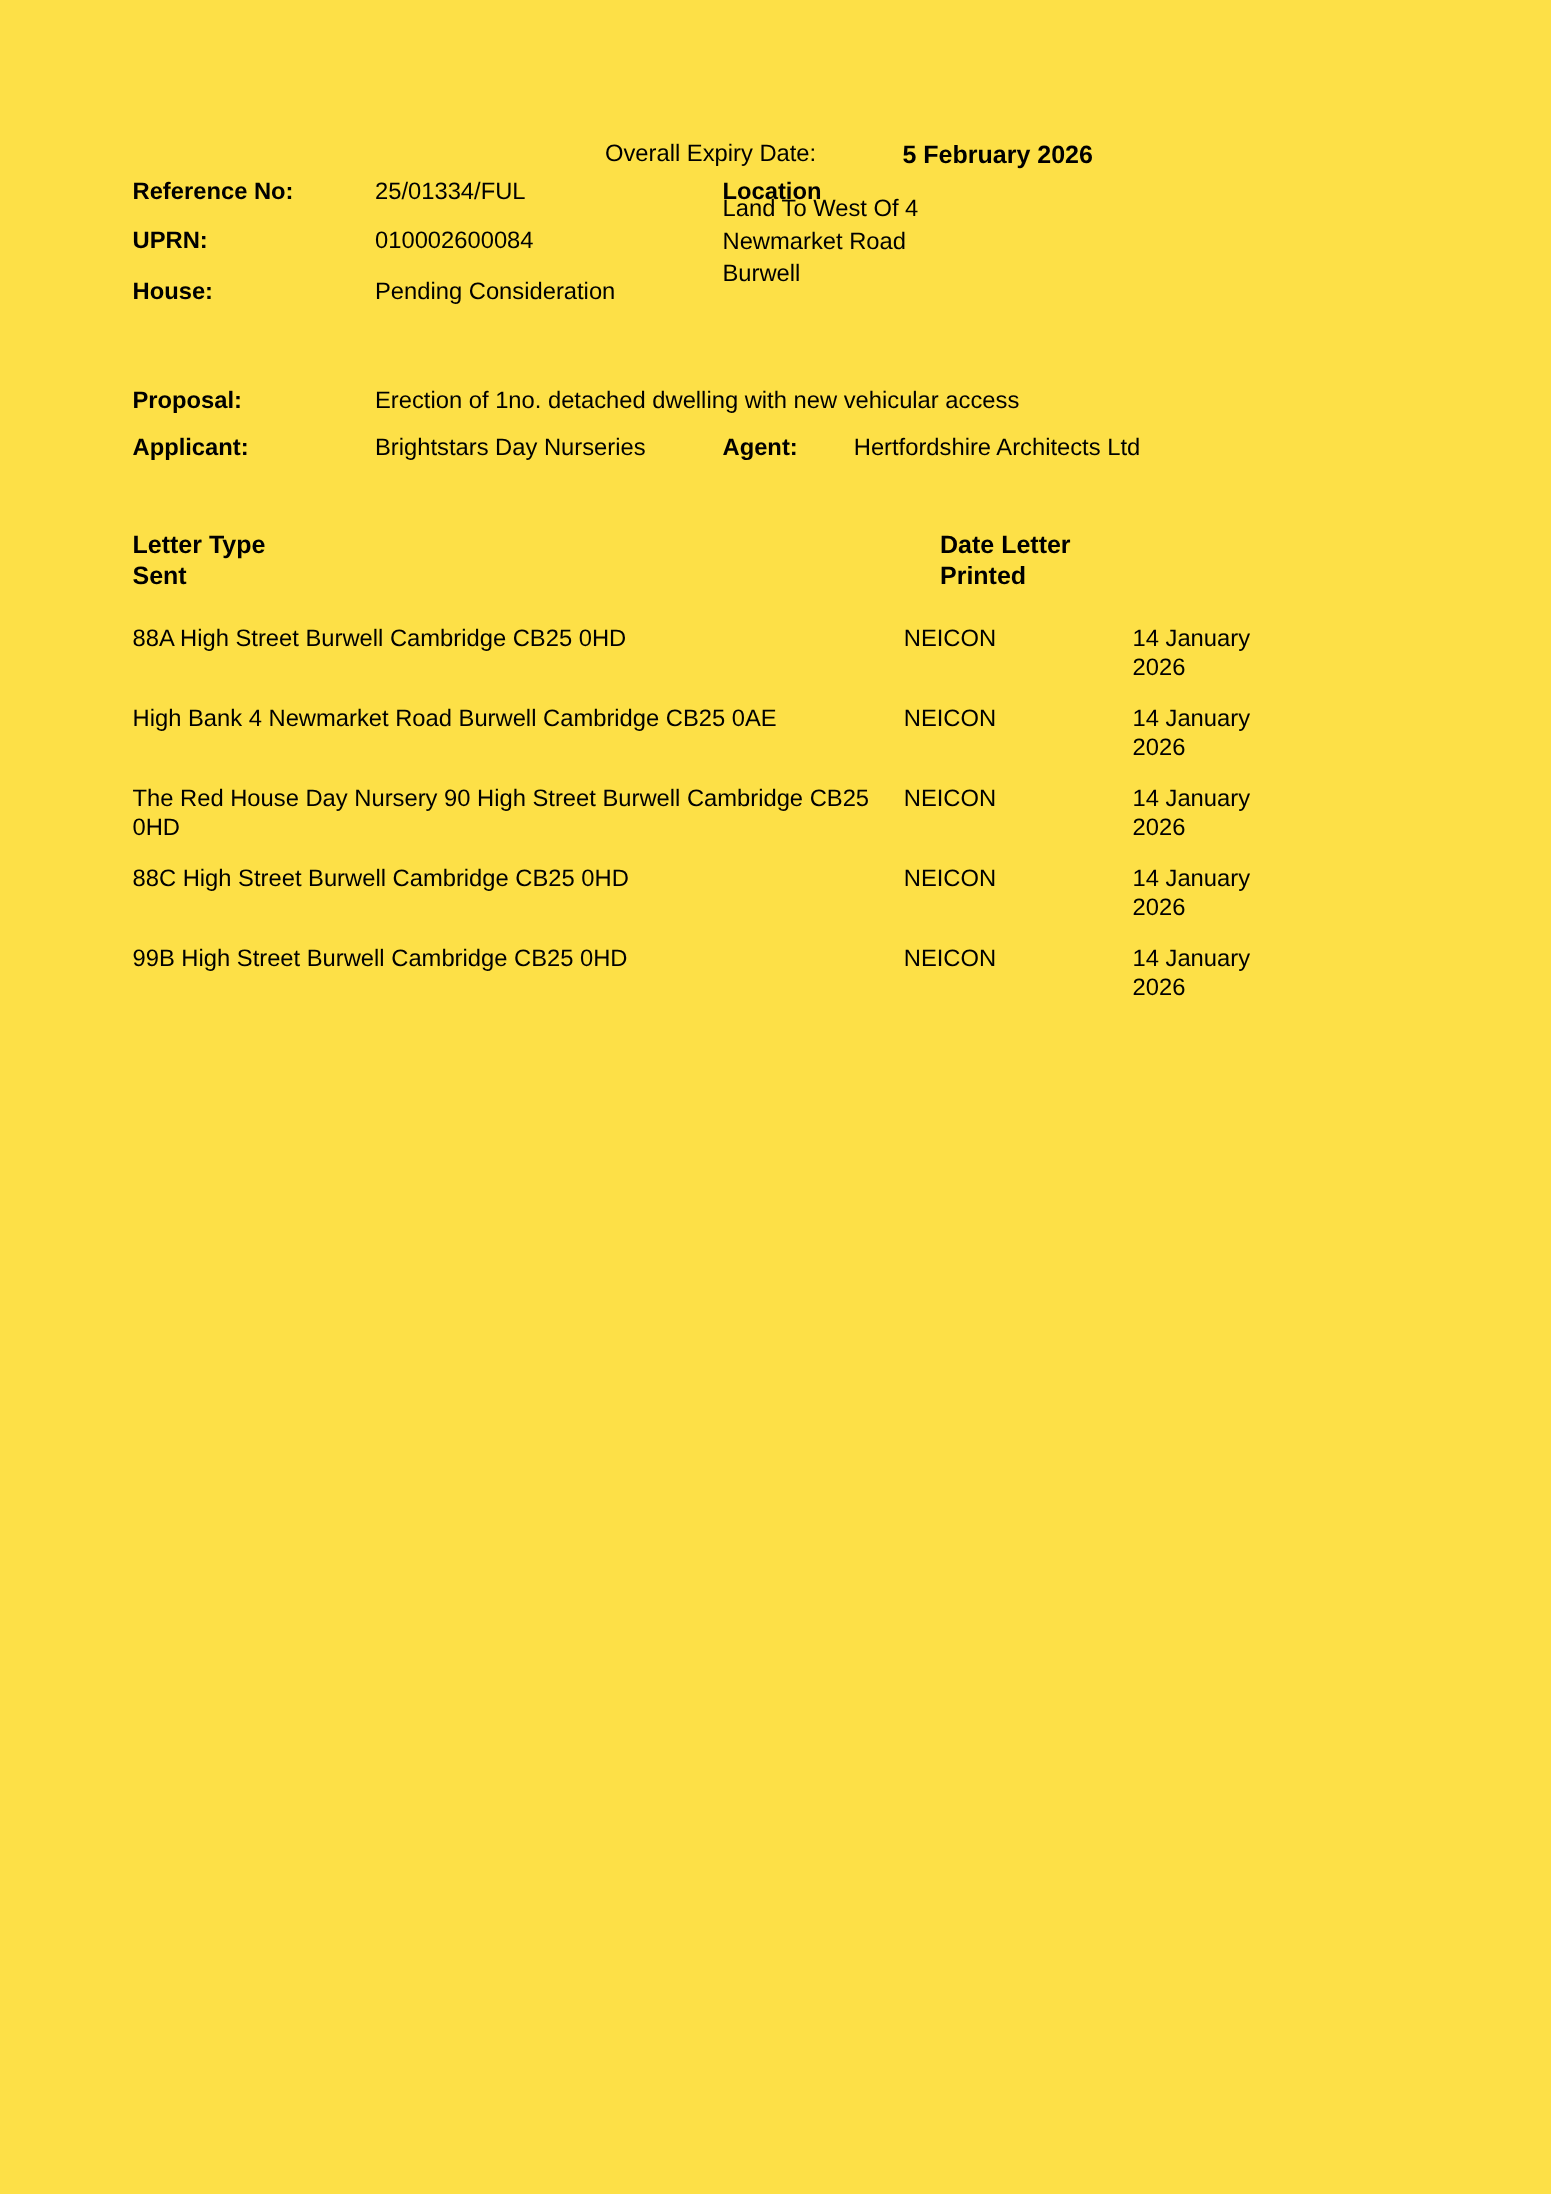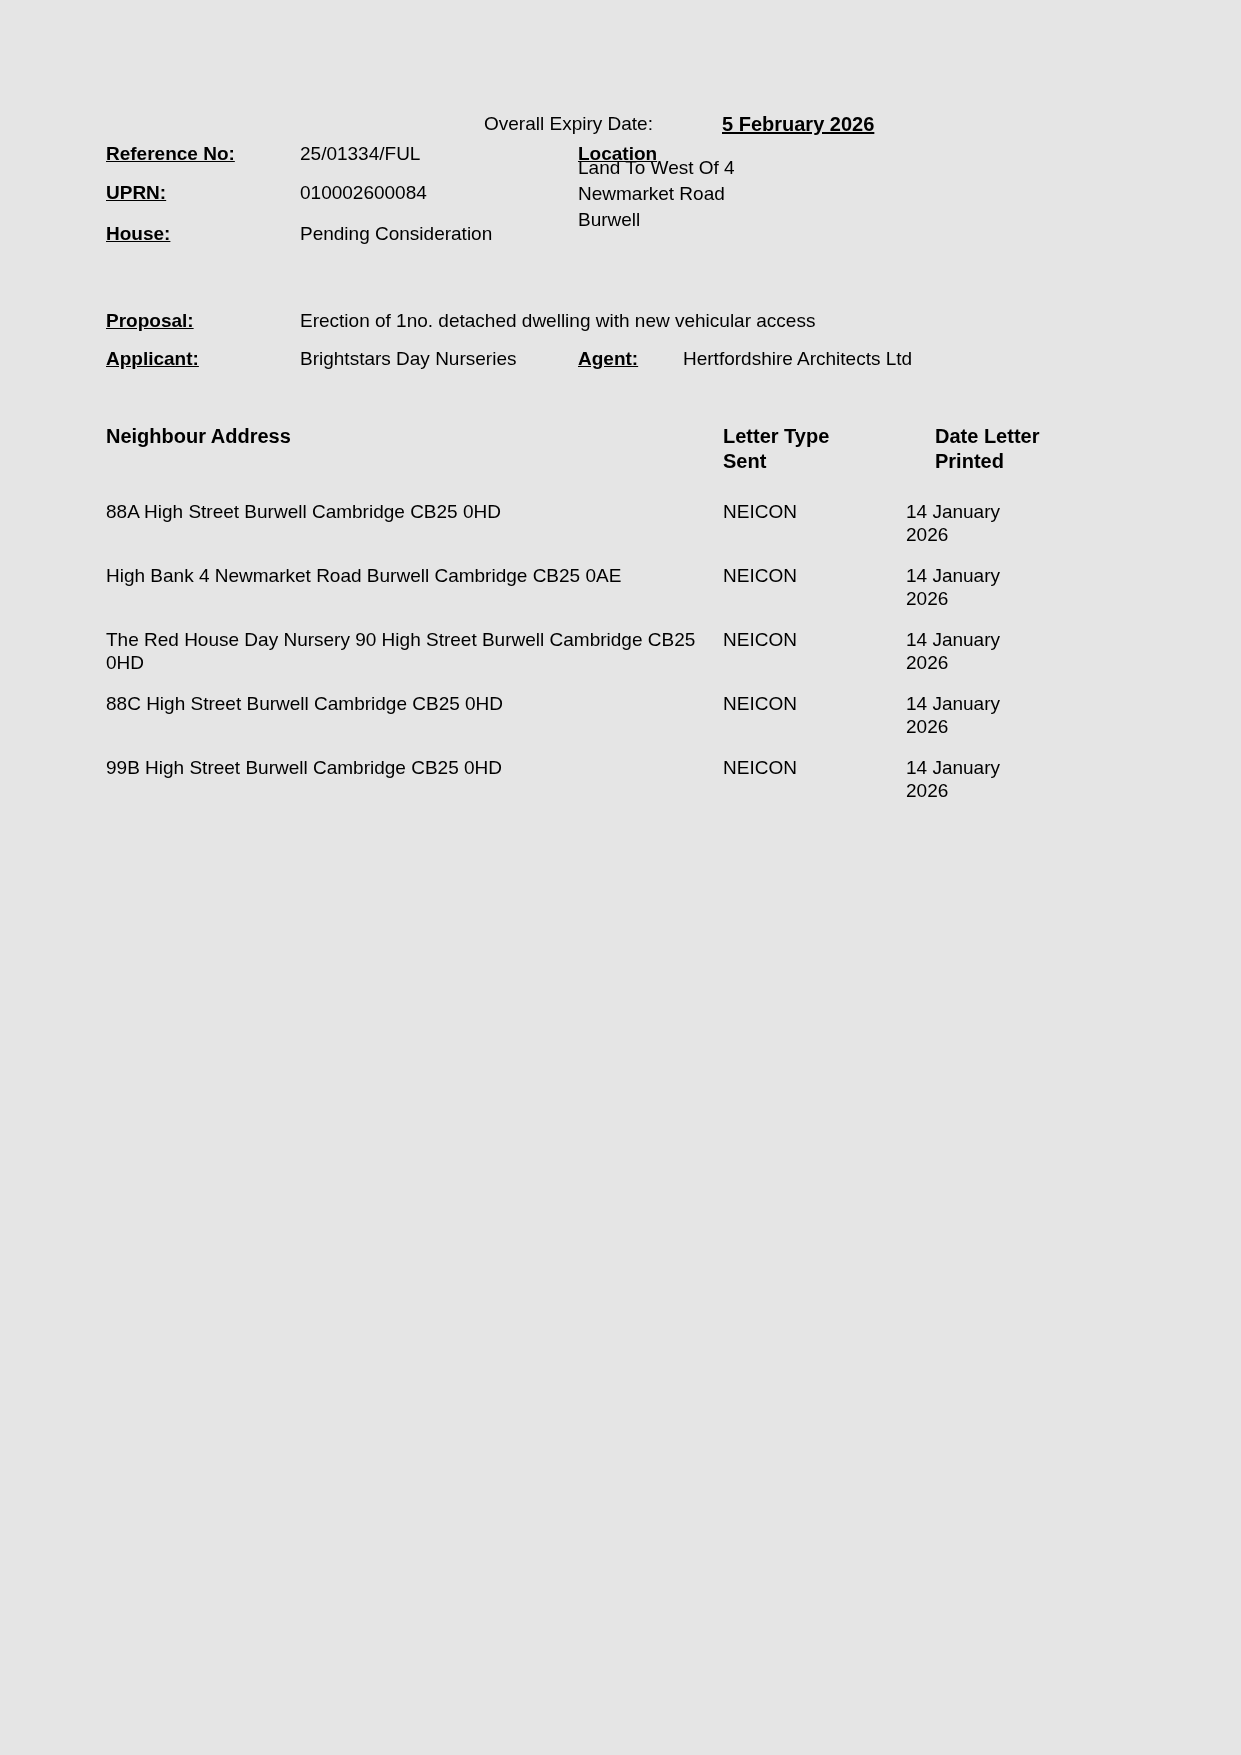--- a/index.html
+++ b/index.html
@@ -5,27 +5,27 @@
   * { margin: 0; padding: 0; box-sizing: border-box; }
   html, body { background: #ffffff; }
   body {
     font-family: "Liberation Sans", "DejaVu Sans", sans-serif;
     color: #000000;
   }
   .page {
     position: relative;
     width: 1241px;
     height: 1755px;
-    background: #e5e5e5;
+    background: #fde047;
     overflow: hidden;
     font-size: 19px;
     line-height: 1.25;
   }
   .abs { position: absolute; white-space: nowrap; }
-  .b { font-weight: bold; text-decoration: underline; }
+  .b { font-weight: bold; }
 
   
   .expiry-label   { top: 112px; left: 484px; }
   .expiry-value   { top: 112px; left: 722px; font-size: 20px; }
   .ref-label      { top: 142px; left: 106px; }
   .ref-value      { top: 142px; left: 300px; }
   .location-label { top: 142px; left: 578px; }
   .location-lines { top: 155px; left: 578px; white-space: normal; width: 260px; }
   .location-lines span { display: block; line-height: 26px; }
   .uprn-label     { top: 181px; left: 106px; }
@@ -89,21 +89,20 @@
 
   <div class="abs applicant-label b">Applicant:</div>
   <div class="abs applicant-value">Brightstars Day Nurseries</div>
 
   <div class="abs agent-label b">Agent:</div>
   <div class="abs agent-value">Hertfordshire Architects Ltd</div>
 
   <div class="neighbour-table">
 
     <div class="t-row t-head">
-      <div class="cell address">Neighbour Address</div>
       <div class="cell lettertype">Letter Type Sent</div>
       <div class="cell date">Date Letter Printed</div>
     </div>
 
     <div class="t-row">
       <div class="cell address">88A High Street Burwell Cambridge CB25 0HD</div>
       <div class="cell lettertype">NEICON</div>
       <div class="cell date">14 January 2026</div>
     </div>
 

